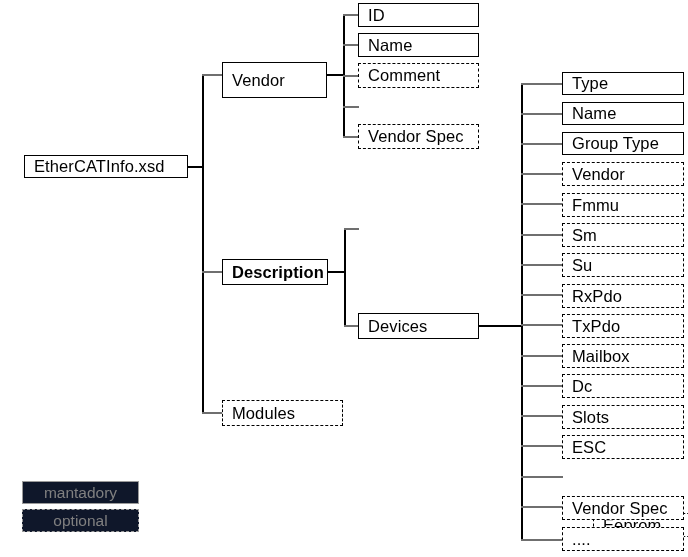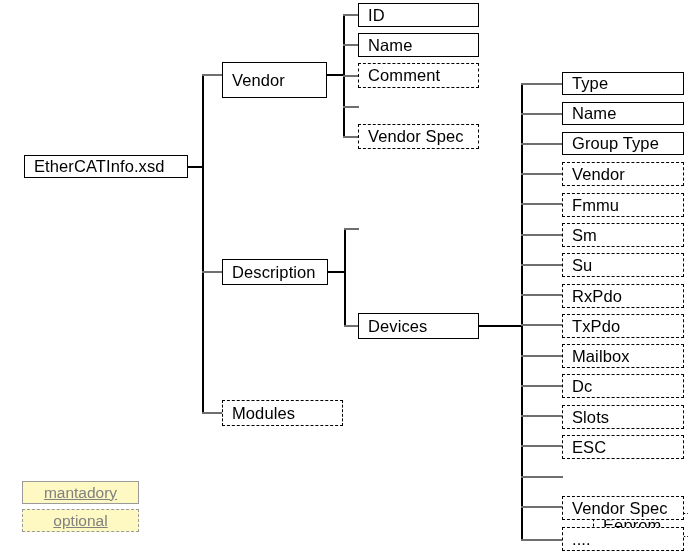--- a/index.html
+++ b/index.html
@@ -41,28 +41,27 @@
     background: #000000;
     z-index: 1;
   }
   .edge.h { height: 1.6px; }
   .edge.v { width: 1.6px; }
   .edge.gray { background: #6f6f6f; }
 
   .legend-box {
     position: absolute;
     box-sizing: border-box;
-    background: #fef9c3;
+    background: #0f172a;
     display: flex;
     align-items: center;
     justify-content: center;
     font-size: 15.5px;
     color: #808080;
     z-index: 3;
-    text-decoration: underline;
   }
   .legend-box.solid { border: 1.4px solid #9a9a9a; }
   .legend-box.dashed { border: 1.4px dashed #9a9a9a; }
 </style>
 </head>
 <body>
 
 <div id="diagram">
 
   <div class="edge h" style="left:188px; top:166px; width:15px;"></div>
@@ -105,21 +104,21 @@
   <div class="edge h gray" style="left:521px; top:539px; width:42px;"></div>
 
   <div class="node solid" style="left:24px; top:155px; width:164px; height:23px;">
     <span>EtherCATInfo.xsd</span>
   </div>
 
   <div class="node solid" style="left:222px; top:62px; width:105px; height:36px;padding-left:9px;">
     <span>Vendor</span>
   </div>
 
-  <div class="node solid" style="left:222px; top:259px; width:106px; height:26px;">
+  <div class="node solid" style="left:222px; top:259px; width:106px; height:26px;font-weight:bold;">
     <span>Description</span>
   </div>
 
   <div class="node dashed" style="left:222px; top:400px; width:121px; height:26px;">
     <span>Modules</span>
   </div>
 
   <div class="node solid" style="left:358px; top:3px; width:121px; height:24px;">
     <span>ID</span>
   </div>

